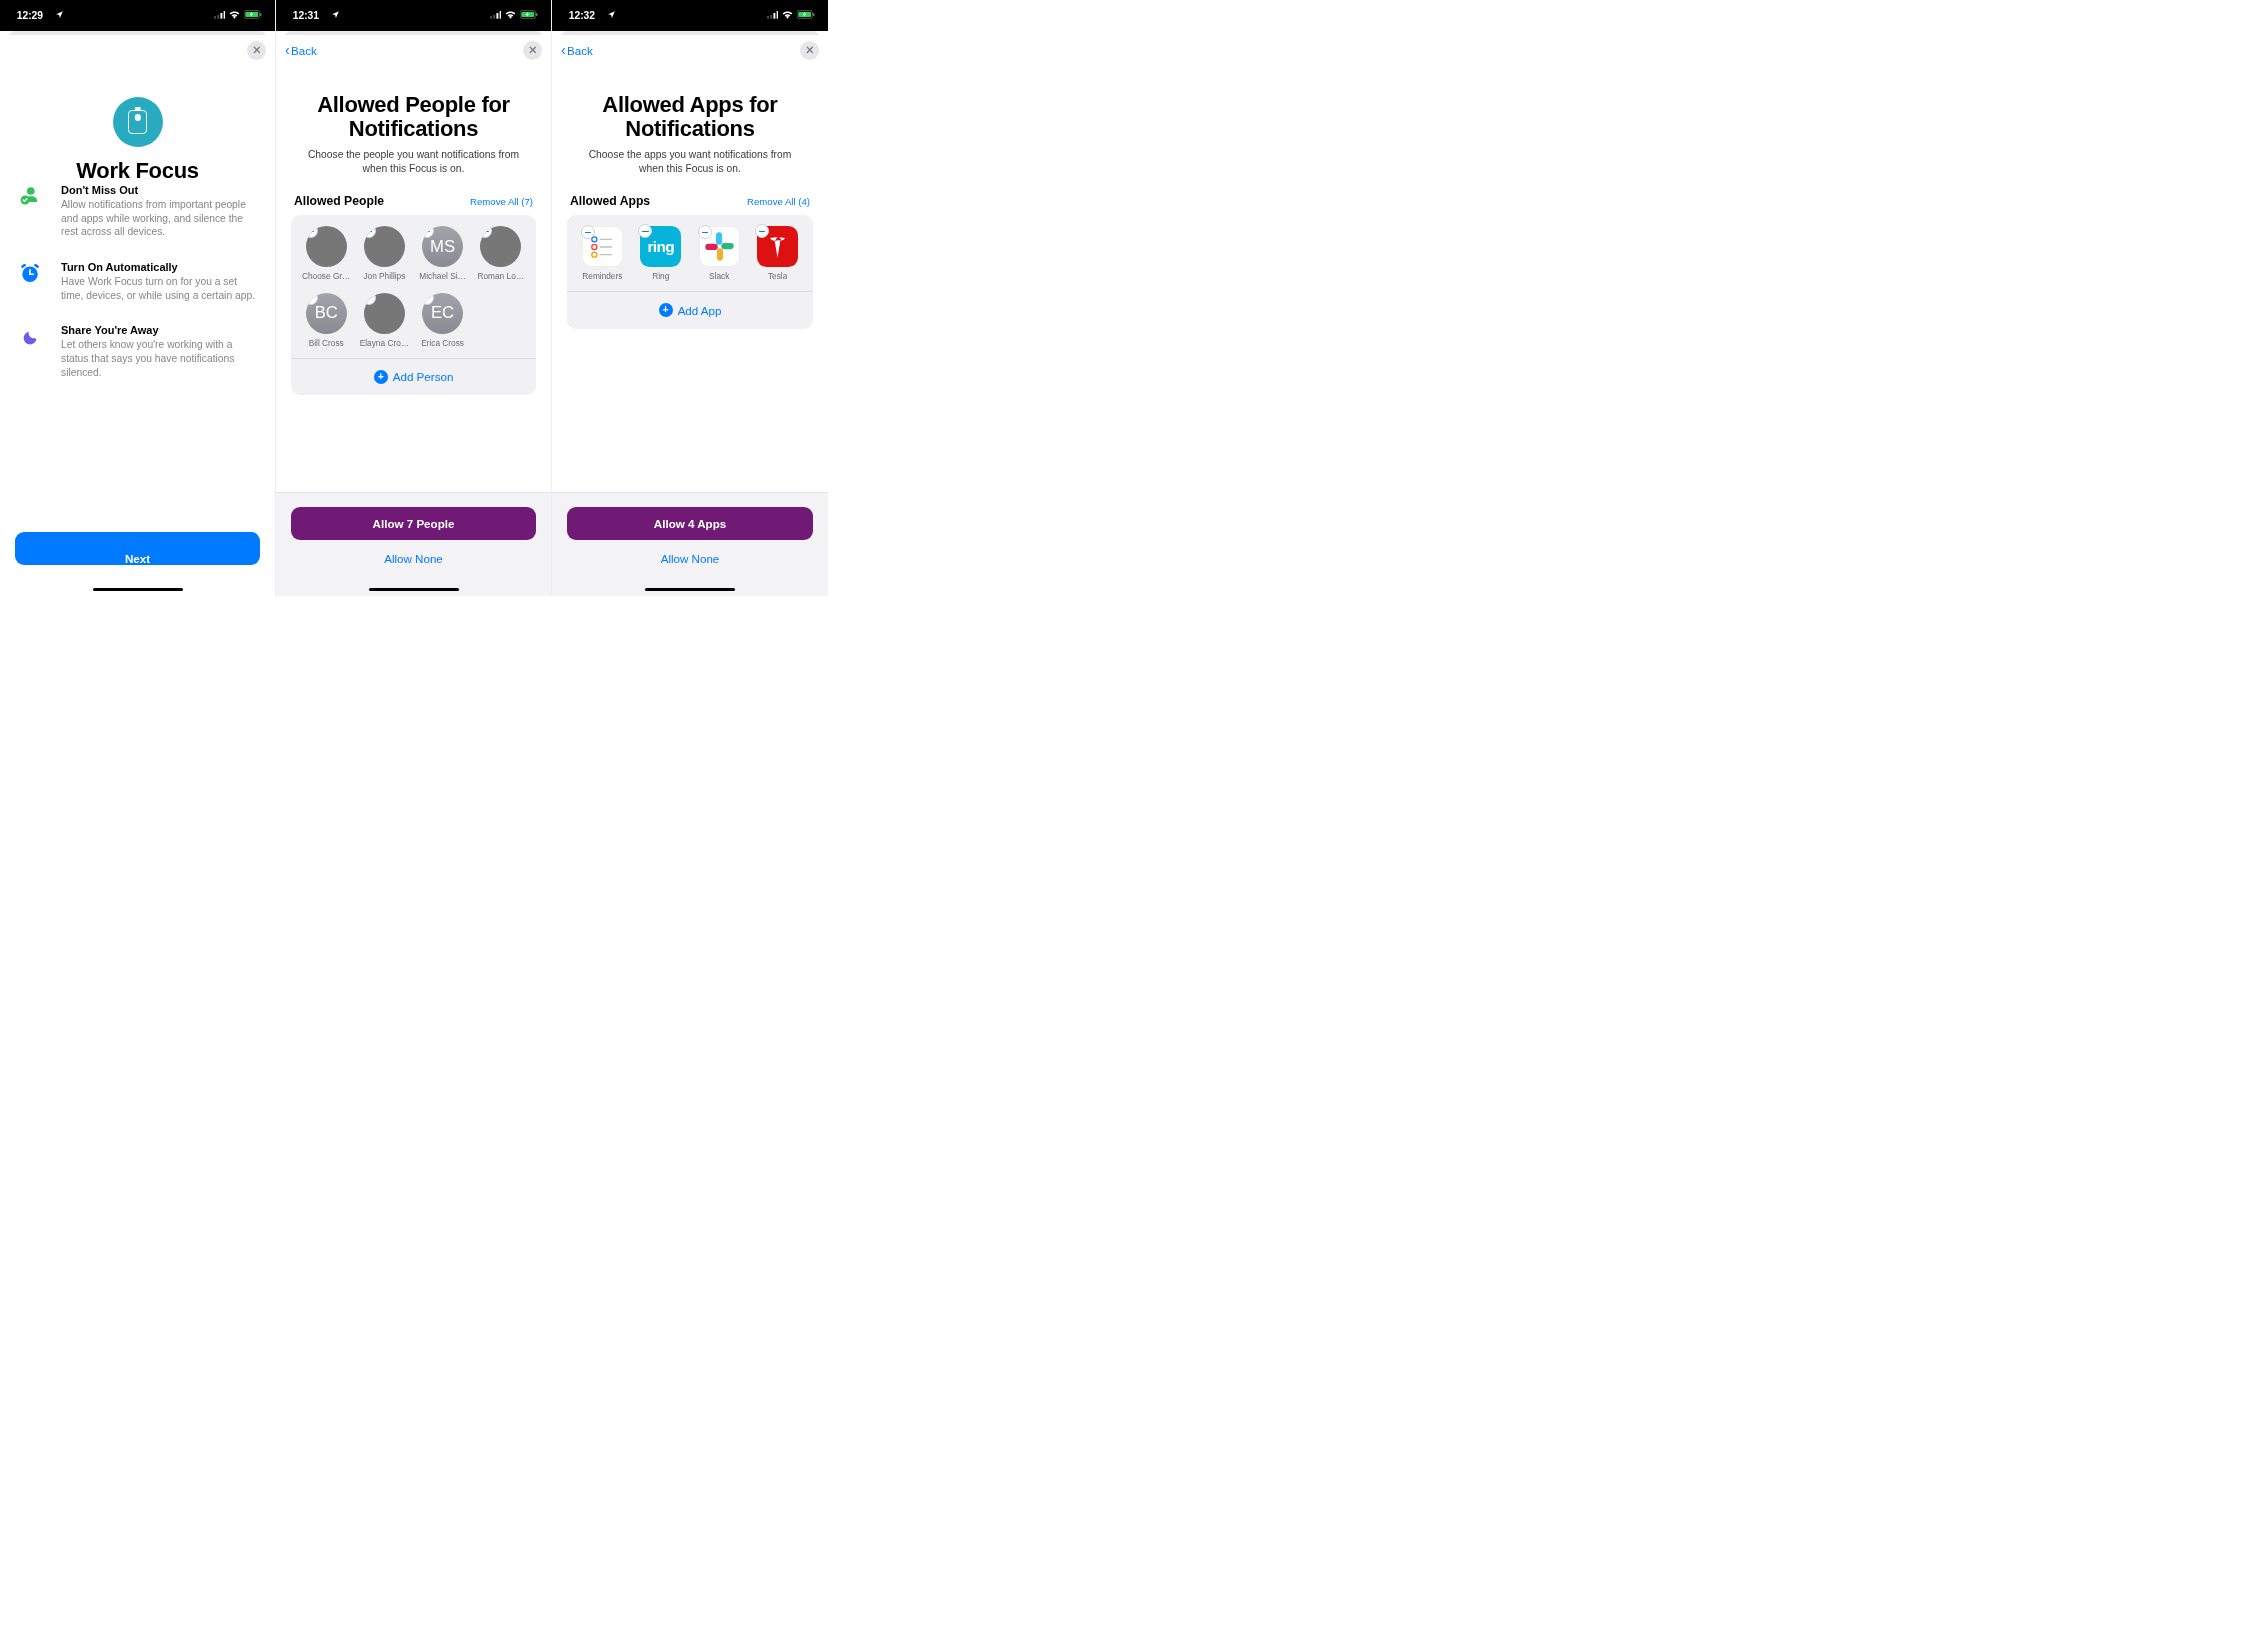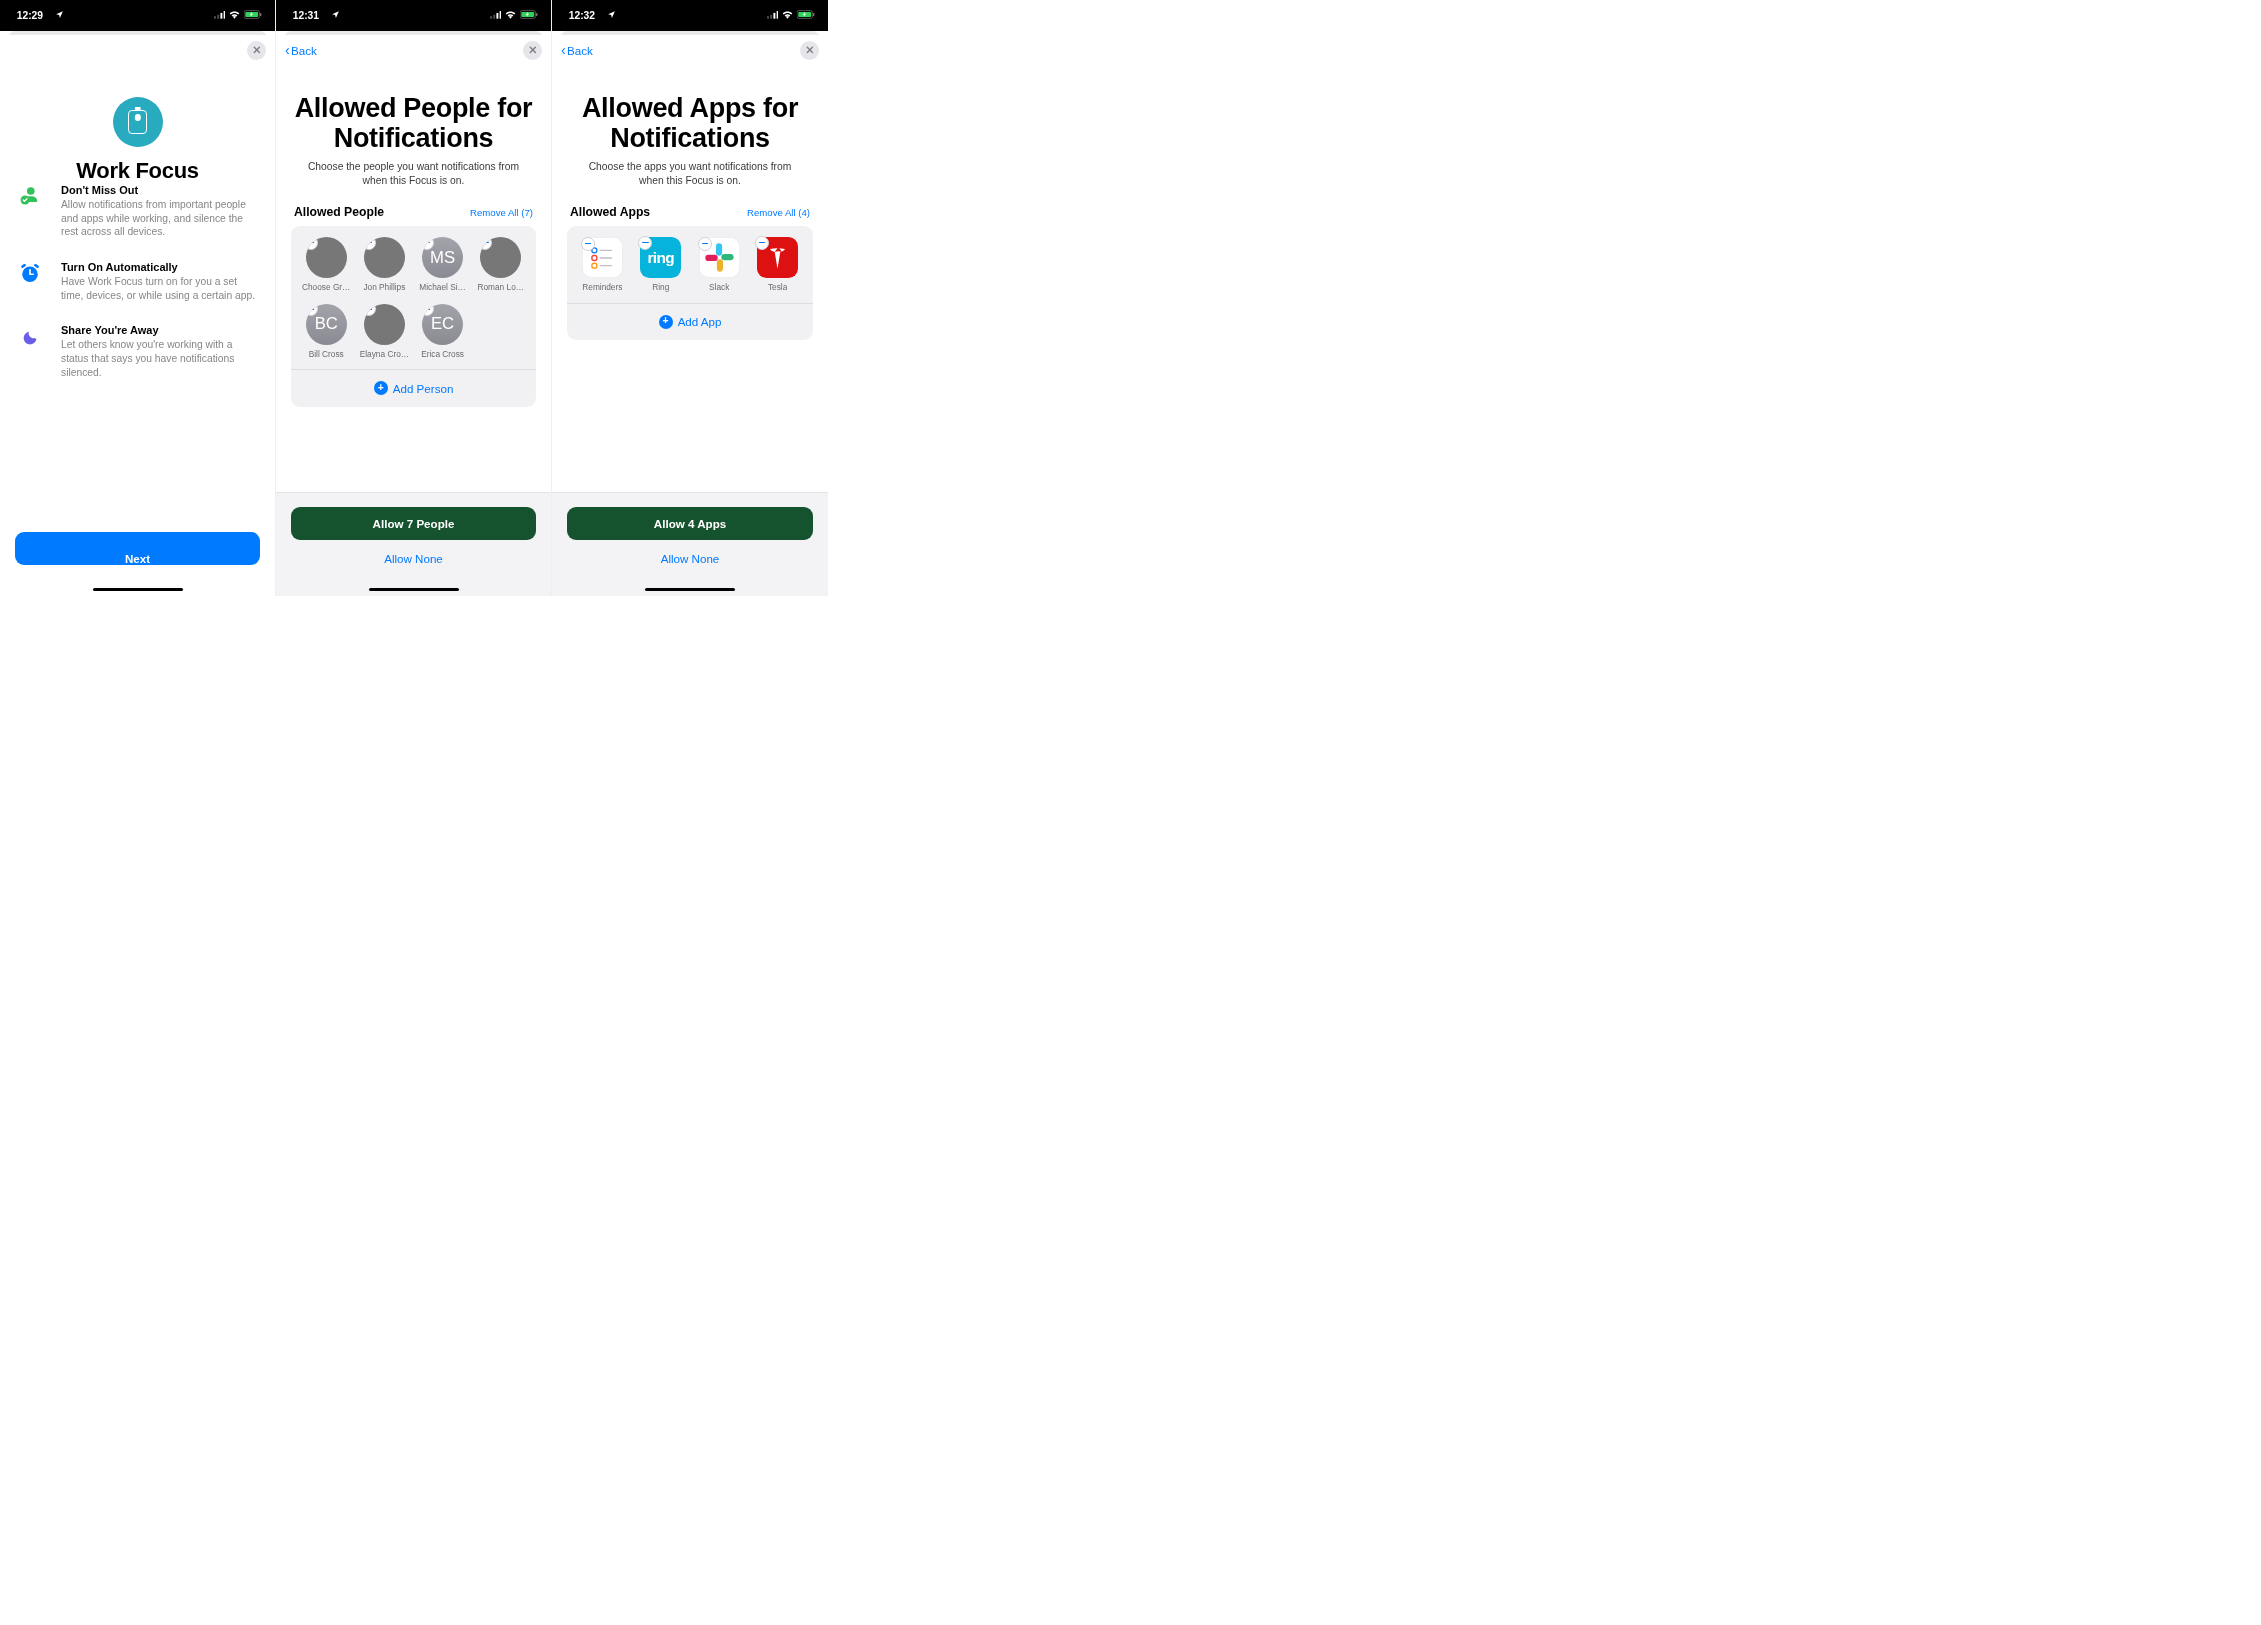--- a/index.html
+++ b/index.html
@@ -194,21 +194,21 @@
   transform: translateX(-50%);
   width: 90px;
   height: 3.2px;
   background: #000;
   border-radius: 1.9px;
 }
 
 
 .big-heading {
   text-align: center;
-  font-size: 27px;
+  font-size: 22px;
   font-weight: 800;
   line-height: 1.12;
   letter-spacing: -0.3px;
   padding: 0 18px;
   margin-top: 27px;
 }
 .sub-desc {
   text-align: center;
   font-size: 10.3px;
   color: #3a3a3c;
@@ -340,21 +340,21 @@
 
 
 .bottom-allow {
   margin-top: auto;
   background: #f3f3f6;
   border-top: 0.6px solid #e3e3e7;
   padding: 14px 15.4px 31px;
   text-align: center;
 }
 .allow-primary {
-  background: #14532d;
+  background: #701a75;
   color: #fff;
   border-radius: 9px;
   height: 33px;
   display: flex;
   align-items: center;
   justify-content: center;
   font-size: 11.6px;
   font-weight: 600;
 }
 .allow-none {

